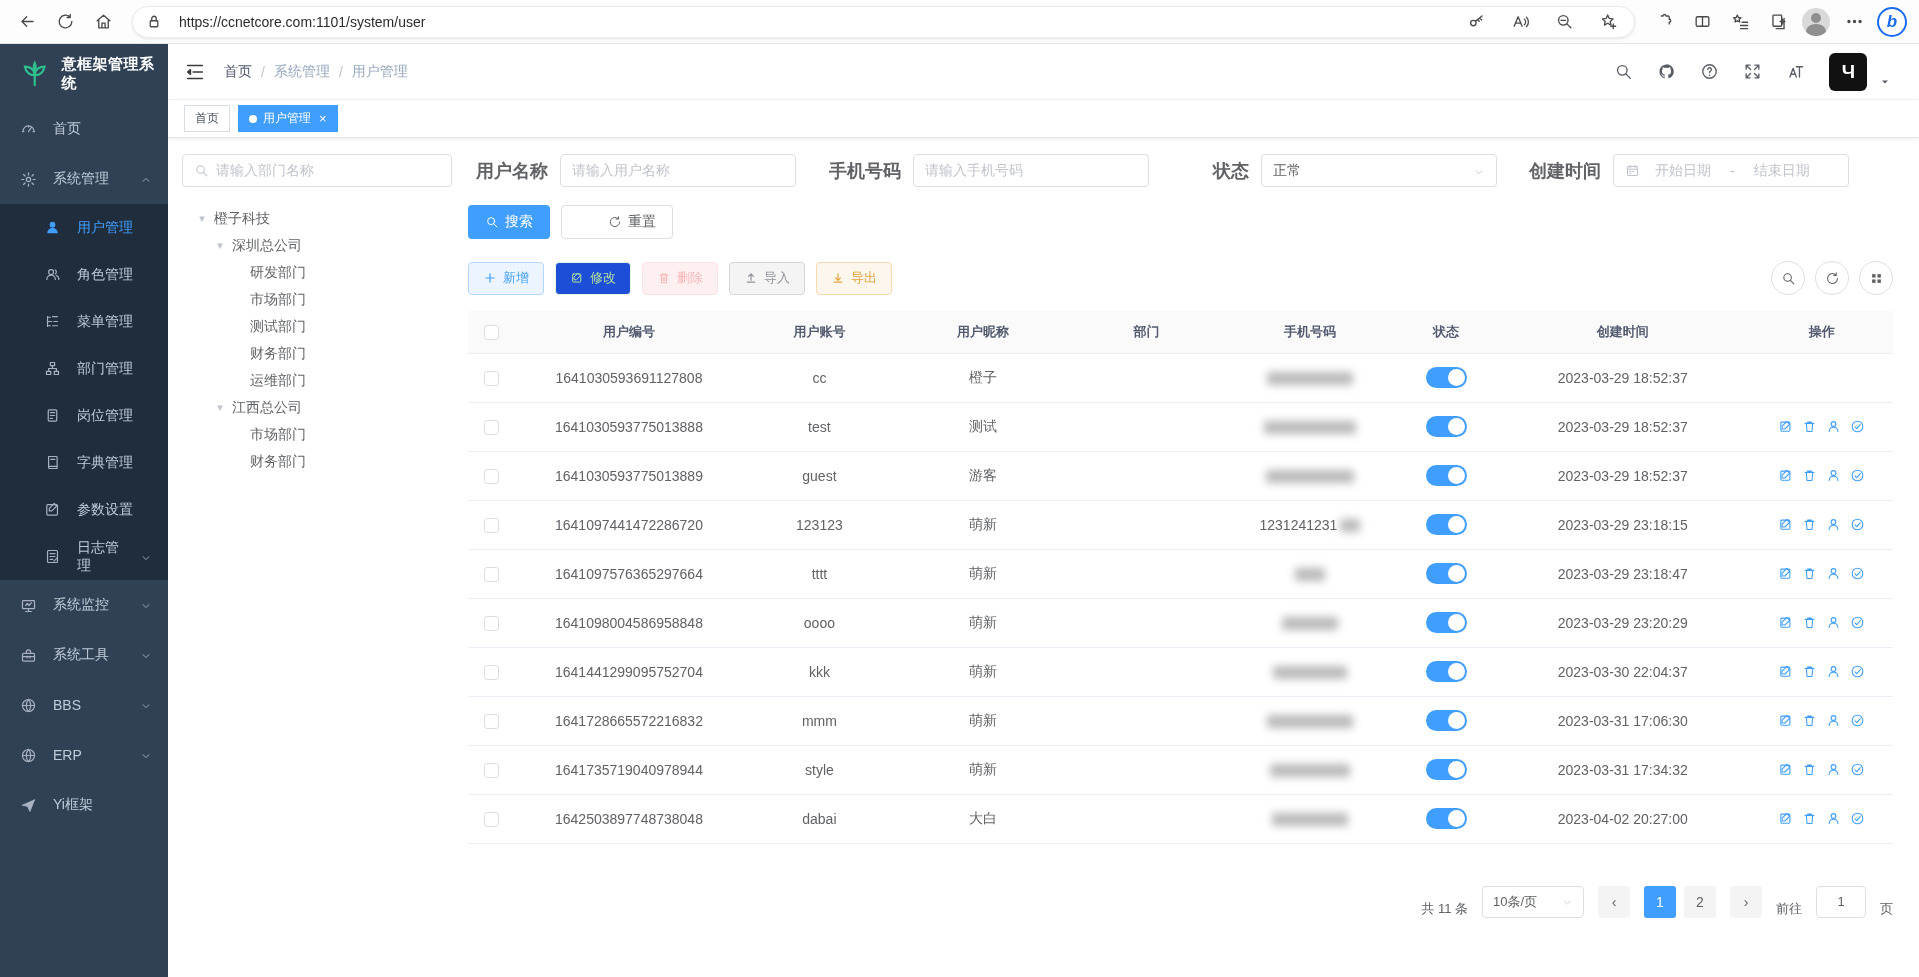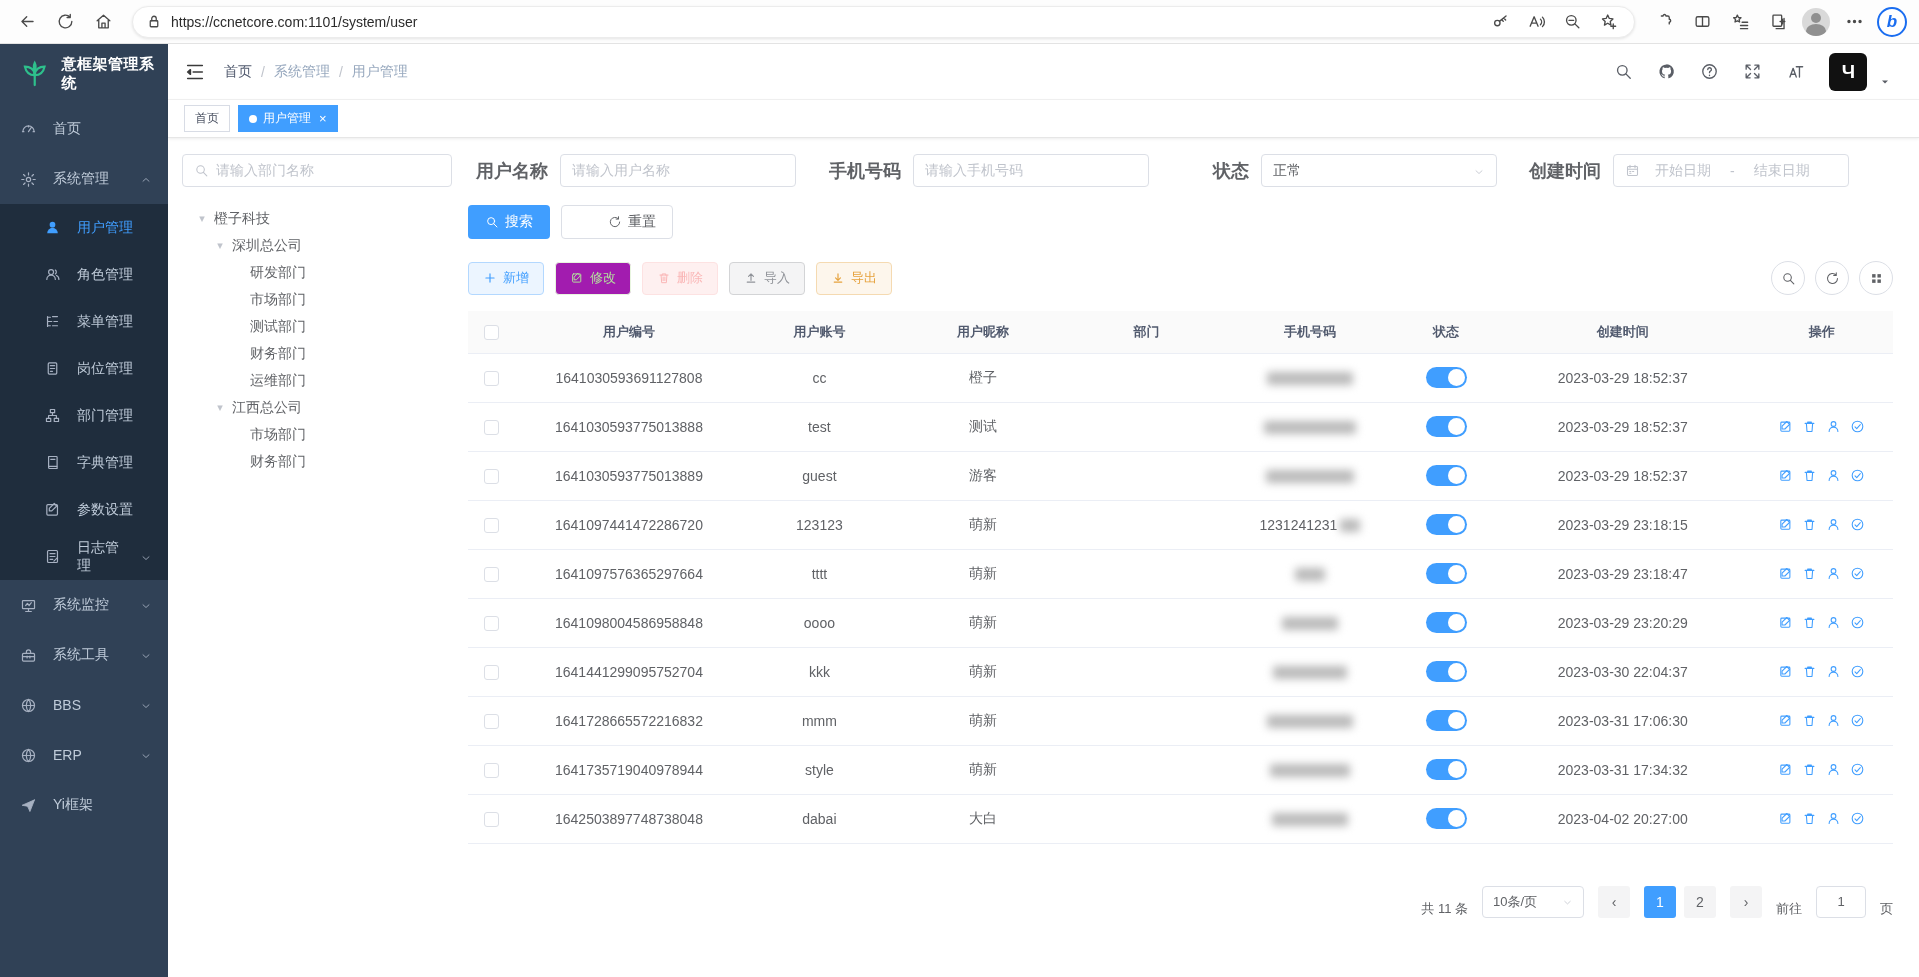--- a/index.html
+++ b/index.html
@@ -8,21 +8,21 @@
             font-family:"Liberation Sans","DejaVu Sans",sans-serif; }
 
   
   .browser { height:44px; background:#fdfdfd; border-bottom:1px solid #e3e3e3;
              display:flex; align-items:center; padding:0 10px; gap:4px; }
   .bicon { width:34px; height:34px; border-radius:6px; display:flex; align-items:center;
            justify-content:center; color:#4a4a4a; flex:0 0 auto; cursor:pointer; }
   .bicon svg { width:19px; height:19px; }
   .urlbar { flex:1; height:32px; margin:0 8px; background:#fff; border:1px solid #ececec;
             box-shadow:0 1px 3px rgba(0,0,0,.10); border-radius:16px; display:flex;
-            align-items:center; padding:0 12px; gap:8px; }
+            align-items:center; padding:0 12px; gap:16px; }
   .urlbar .url { flex:1; font-size:14px; color:#2b2b2b; white-space:nowrap; overflow:hidden; }
   .urlbar .bicon { width:28px; height:28px; }
   .avatar-btn { width:28px; height:28px; border-radius:50%; background:#d9d9d9; position:relative; overflow:hidden; }
   .avatar-btn::before { content:""; position:absolute; left:9px; top:5px; width:10px; height:10px; border-radius:50%; background:#909090; }
   .avatar-btn::after  { content:""; position:absolute; left:4px; top:16px; width:20px; height:14px; border-radius:50%; background:#909090; }
   .copilot { width:30px; height:30px; border-radius:50%; border:2px solid #1a6df0; color:#1a6df0;
              display:flex; align-items:center; justify-content:center; font-weight:bold;
              font-style:italic; font-size:17px; background:#fff; }
 
   
@@ -95,21 +95,21 @@
   .btn-row { display:flex; gap:11px; }
   .btn { height:34px; border-radius:4px; font-size:14px; display:inline-flex; align-items:center;
          gap:6px; padding:0 16px; cursor:pointer; border:1px solid transparent; }
   .btn svg { width:14px; height:14px; }
   .btn-primary { background:#409eff; color:#fff; }
   .btn-plainwhite { background:#fff; border-color:#dcdfe6; color:#606266;padding-left:46px; }
 
   .toolbar-row { display:flex; gap:11px; margin-top:22px; align-items:center; }
   .btn-sm { height:33px; padding:0 14px; font-size:13px; }
   .btn-add    { background:#ecf5ff; border-color:#b3d8ff; color:#409eff; }
-  .btn-edit   { background:#a21caf; border-color:#e8f5df; color:#b3e19d;font-family:Liberation Serif, serif; }
+  .btn-edit   { background:#1d4ed8; border-color:#e8f5df; color:#b3e19d;font-family:Liberation Serif, serif; }
   .btn-del    { background:#fef0f0; border-color:#fde2e2; color:#fab6b6; }
   .btn-imp    { background:#f4f4f5; border-color:#d3d4d6; color:#909399; }
   .btn-exp    { background:#fdf6ec; border-color:#f5dab1; color:#e6a23c; }
   .tool-right { margin-left:auto; display:flex; gap:10px; }
   .circle-btn { width:34px; height:34px; border-radius:50%; border:1px solid #dcdfe6; background:#fff;
                 color:#606266; display:flex; align-items:center; justify-content:center; cursor:pointer; }
   .circle-btn svg { width:15px; height:15px; }
 
   table.grid { width:100%; border-collapse:collapse; margin-top:16px; }
   .grid th { height:42px; background:#fafafa; font-size:13px; color:#515a6e; font-weight:bold;
@@ -289,36 +289,36 @@
               <span class="mi">
                 <svg viewBox="0 0 24 24" fill="none" stroke="currentColor" stroke-width="1.7" stroke-linecap="round" stroke-linejoin="round">
                   <path d="M5 5v14 M5 6h4 M5 12h6 M5 18h4 M12 5h7 M14 12h5 M12 18h7"></path>
                 </svg>
               </span>
               <span>菜单管理</span>
             </div>
             <div class="menu-item">
               <span class="mi">
                 <svg viewBox="0 0 24 24" fill="none" stroke="currentColor" stroke-width="1.7" stroke-linecap="round" stroke-linejoin="round">
-                  <rect x="6" y="4" width="12" height="16" rx="1.5"></rect>
-                  <path d="M9 8h6 M9 12h6 M9 16h3"></path>
-                </svg>
-              </span>
-              <span>岗位管理</span>
-            </div>
-            <div class="menu-item">
-              <span class="mi">
-                <svg viewBox="0 0 24 24" fill="none" stroke="currentColor" stroke-width="1.7" stroke-linecap="round" stroke-linejoin="round">
                   <rect x="9" y="3.5" width="6" height="4.5"></rect>
                   <rect x="3.5" y="16" width="6" height="4.5"></rect>
                   <rect x="14.5" y="16" width="6" height="4.5"></rect>
                   <path d="M12 8v4 M6.5 16v-4h11v4"></path>
                 </svg>
               </span>
               <span>部门管理</span>
+            </div>
+            <div class="menu-item">
+              <span class="mi">
+                <svg viewBox="0 0 24 24" fill="none" stroke="currentColor" stroke-width="1.7" stroke-linecap="round" stroke-linejoin="round">
+                  <rect x="6" y="4" width="12" height="16" rx="1.5"></rect>
+                  <path d="M9 8h6 M9 12h6 M9 16h3"></path>
+                </svg>
+              </span>
+              <span>岗位管理</span>
             </div>
             <div class="menu-item">
               <span class="mi">
                 <svg viewBox="0 0 24 24" fill="none" stroke="currentColor" stroke-width="1.7" stroke-linecap="round" stroke-linejoin="round">
                   <path d="M6.5 3.5h11a1 1 0 0 1 1 1V20.5H8a1.5 1.5 0 0 1-1.5-1.5z"></path>
                   <path d="M6.5 17.5H18 M9.5 7.5h6"></path>
                 </svg>
               </span>
               <span>字典管理</span>
             </div>

